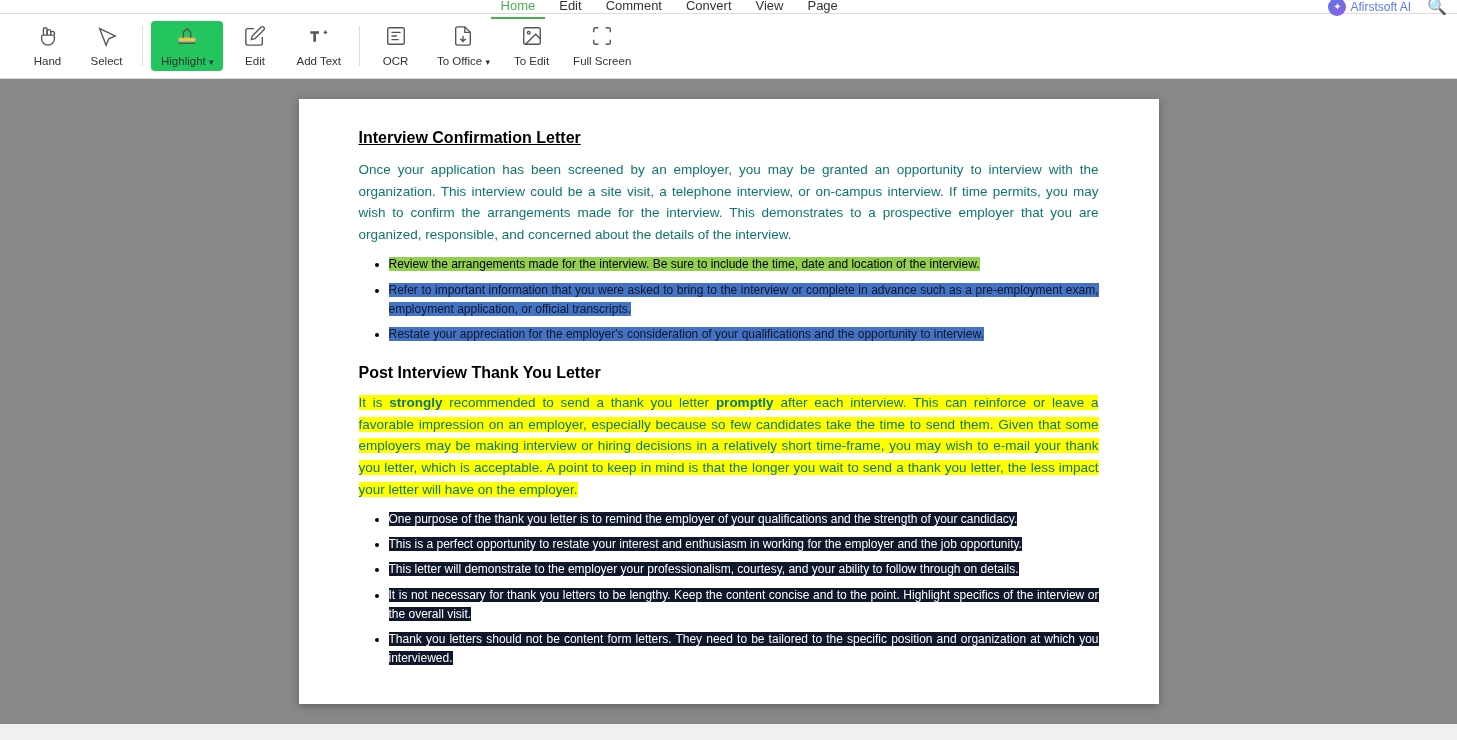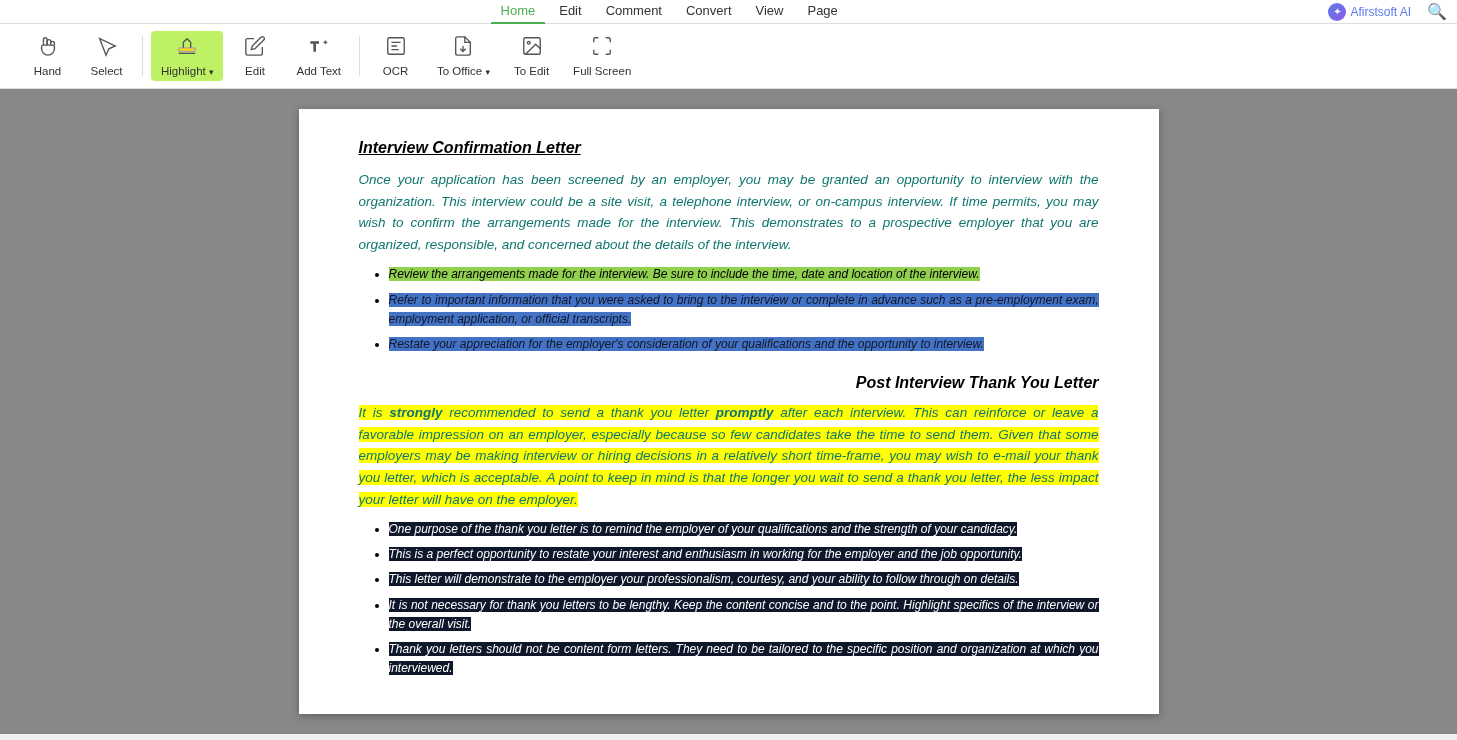--- a/index.html
+++ b/index.html
@@ -5,21 +5,21 @@
     * { margin: 0; padding: 0; box-sizing: border-box; }
     body { font-family: 'Segoe UI', Arial, sans-serif; background: #f0f0f0; width: 1457px; height: 740px; overflow: hidden; }
 
     
     .menu-bar {
       display: flex;
       align-items: center;
       background: #fff;
       border-bottom: 1px solid #ddd;
       padding: 0 10px;
-      height: 24px;
+      height: 14px;
     }
     .menu-items {
       display: flex;
       align-items: center;
       gap: 4px;
       flex: 1;
       justify-content: center;
     }
     .menu-item {
       font-size: 13px;
@@ -72,21 +72,21 @@
       padding: 4px 10px;
       cursor: pointer;
       border-radius: 4px;
       min-width: 55px;
       gap: 4px;
       color: #333;
       font-size: 12px;
       border: none;
       background: transparent;
     }
-    .tool-btn.active { background: #bef264; }
+    .tool-btn.active { background: #22c55e; }
     .tool-icon {
       font-size: 22px;
       line-height: 1;
     }
     .tool-label {
       font-size: 11.5px;
       color: #333;
     }
     .tool-separator {
       width: 1px;
@@ -102,21 +102,20 @@
       background: #888;
       overflow: hidden;
     }
     .doc-container {
       flex: 1;
       overflow-y: auto;
       background: #888;
       display: flex;
       justify-content: center;
       padding: 20px;
-      font-style: italic;
     }
     .doc-page {
       background: #fff;
       width: 860px;
       min-height: 600px;
       padding: 30px 60px;
       box-shadow: 0 2px 8px rgba(0,0,0,0.3);
     }
 
     
@@ -147,21 +146,20 @@
       font-size: 12px;
       line-height: 1.6;
       margin-bottom: 6px;
       text-align: justify;
     }
     .doc-section-title {
       font-size: 16px;
       font-weight: bold;
       margin: 20px 0 10px 0;
       color: #000;
-      text-align: right;
     }
     .bold { font-weight: bold; }
 
     
     .doc-container::-webkit-scrollbar { width: 8px; }
     .doc-container::-webkit-scrollbar-track { background: #ccc; }
     .doc-container::-webkit-scrollbar-thumb { background: #888; border-radius: 4px; }
   </style>
 </head>
 <body>

